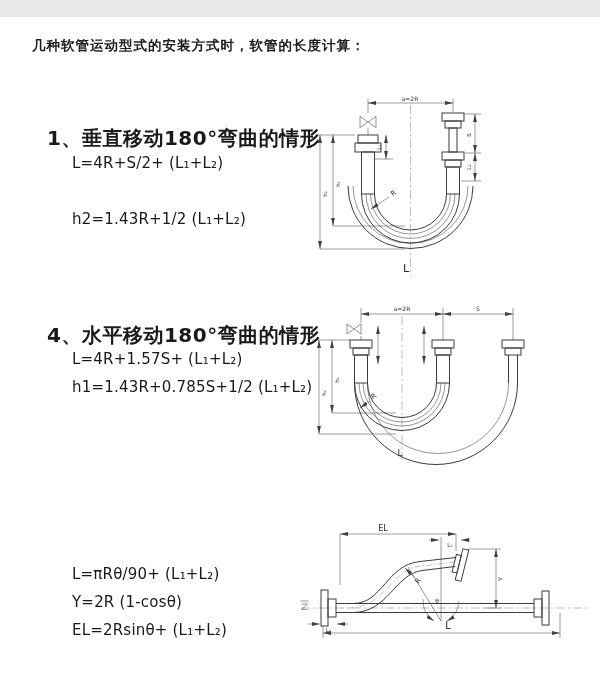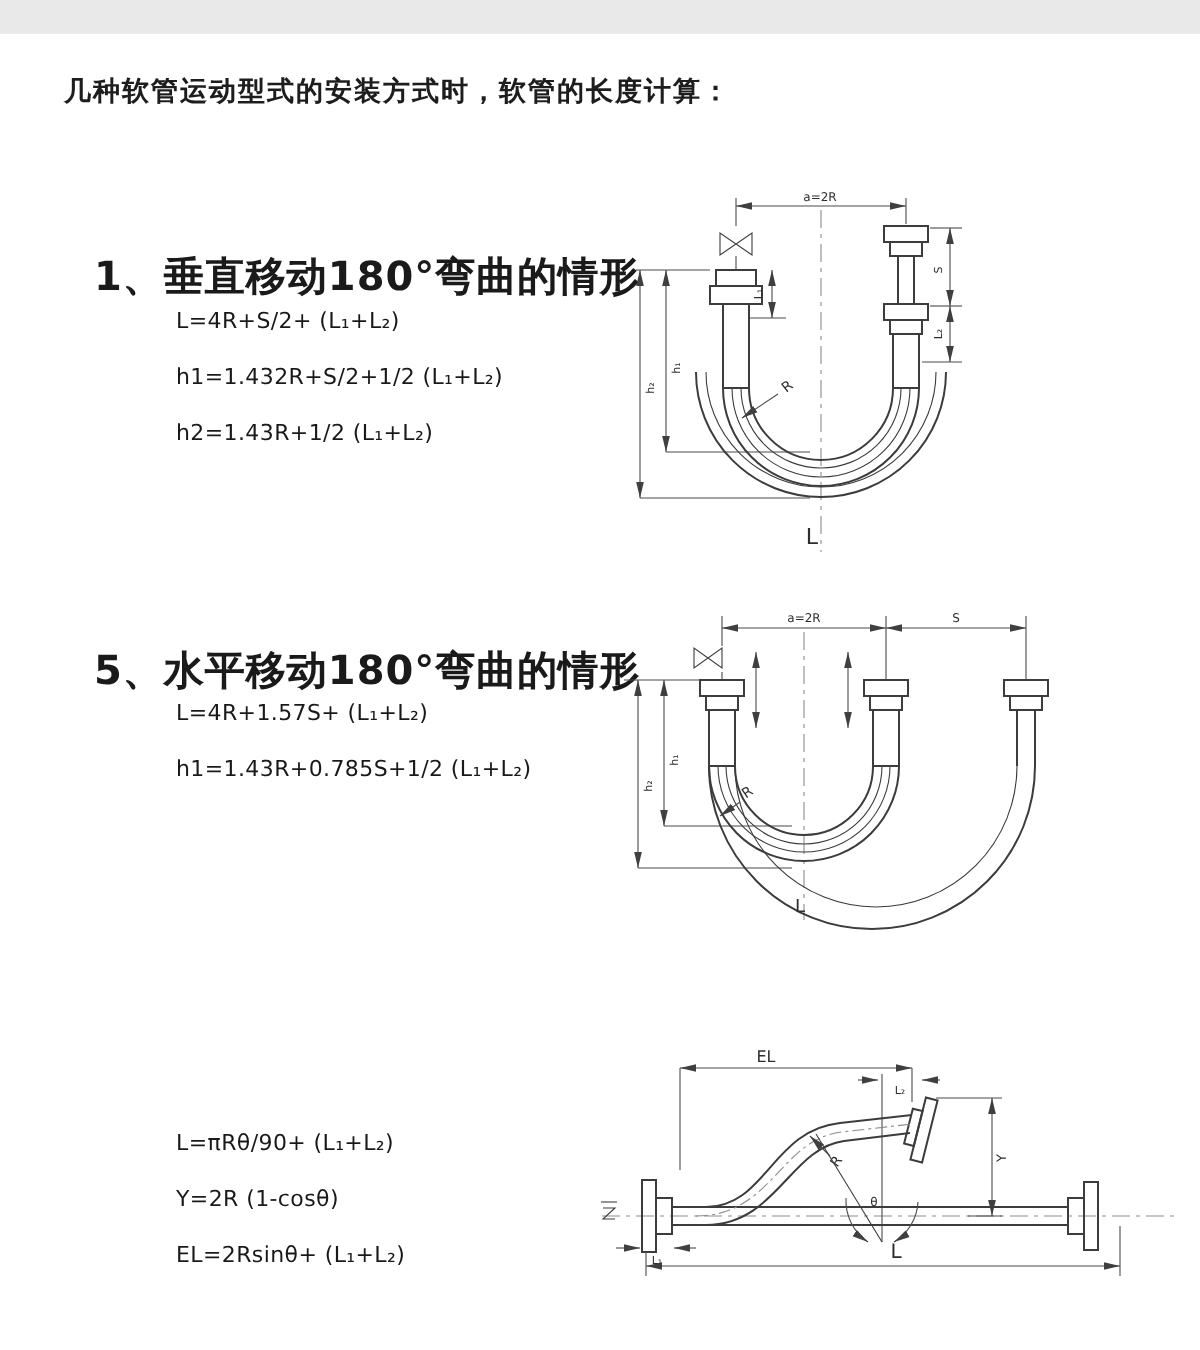--- a/index.html
+++ b/index.html
@@ -10,22 +10,22 @@
   }
   .title {
     position:absolute; left:32px; top:20px;
     font-size:13.5px; font-weight:bold; color:#1d1d1d; letter-spacing:1px;
   }
   .sec-h {
     position:absolute; left:47px;
     font-size:20px; font-weight:bold; color:#1a1a1a; letter-spacing:0.5px;
   }
   .formula {
-    position:absolute; left:88px;
-    font-size:11px; color:#191919; letter-spacing:0.2px;
+    position:absolute; left:72px;
+    font-size:15px; color:#191919; letter-spacing:0.2px;
   }
   .diag { position:absolute; }
   
   .ln   { fill:none; stroke:#3c3c3c; stroke-width:1; }
   .thin { fill:none; stroke:#3c3c3c; stroke-width:0.55; }
   .dim  { fill:none; stroke:#4a4a4a; stroke-width:0.55; }
   .cl   { fill:none; stroke:#8c8c8c; stroke-width:0.55; stroke-dasharray:9 3 2 3; }
   .cl2  { fill:none; stroke:#8c8c8c; stroke-width:0.55; stroke-dasharray:6 2 1.5 2; }
   text  { fill:#2e2e2e; font-family:"DejaVu Sans","Liberation Sans",sans-serif; }
   .dl   { font-size:6px; text-anchor:middle; }
@@ -43,21 +43,20 @@
 </style>
 </head>
 <body>
 
 <div class="page">
 
   <div class="title">几种软管运动型式的安装方式时，软管的长度计算：</div>
 
   <div class="sec-h" style="top:108px">1、垂直移动180°弯曲的情形</div>
   <div class="formula" style="top:137px">L=4R+S/2+ (L₁+L₂)</div>
-  <div class="formula" style="top:165px">h1=1.432R+S/2+1/2 (L₁+L₂)</div>
   <div class="formula" style="top:193px">h2=1.43R+1/2 (L₁+L₂)</div>
 
   <svg class="diag" style="left:313px;top:72px" width="275" height="190" viewBox="0 0 275 190">
     <defs>
       <marker id="d1-arr" viewBox="0 0 10 10" refX="10" refY="5" markerWidth="8" markerHeight="8" markerUnits="userSpaceOnUse" orient="auto-start-reverse">
         <path d="M0,2.6 L10,5 L0,7.4 Z" fill="#3f3f3f"></path>
       </marker>
       <pattern id="d1-br" width="4.5" height="4.5" patternUnits="userSpaceOnUse">
         <path d="M0,4.5 L4.5,0 M0,0 L4.5,4.5" stroke="#777" stroke-width="0.7" fill="none"></path>
       </pattern>
@@ -134,21 +133,21 @@
     </g>
 
     <g>
       <line class="dim" x1="76" y1="108" x2="58" y2="120" marker-end="url(#d1-arr)"></line>
       <text class="dl7" x="82" y="106" transform="rotate(-38 82 106)">R</text>
     </g>
 
     <text class="dl11" x="93" y="183">L</text>
   </svg>
 
-  <div class="sec-h" style="top:305px">5、水平移动180°弯曲的情形</div>
+  <div class="sec-h" style="top:305px">4、水平移动180°弯曲的情形</div>
   <div class="formula" style="top:333px">L=4R+1.57S+ (L₁+L₂)</div>
   <div class="formula" style="top:361px">h1=1.43R+0.785S+1/2 (L₁+L₂)</div>
 
   <svg class="diag" style="left:308px;top:281px" width="290" height="170" viewBox="0 0 290 170">
     <defs>
       <marker id="d2-arr" viewBox="0 0 10 10" refX="10" refY="5" markerWidth="8" markerHeight="8" markerUnits="userSpaceOnUse" orient="auto-start-reverse">
         <path d="M0,2.6 L10,5 L0,7.4 Z" fill="#3f3f3f"></path>
       </marker>
       <pattern id="d2-br" width="4.5" height="4.5" patternUnits="userSpaceOnUse">
         <path d="M0,4.5 L4.5,0 M0,0 L4.5,4.5" stroke="#777" stroke-width="0.7" fill="none"></path>

